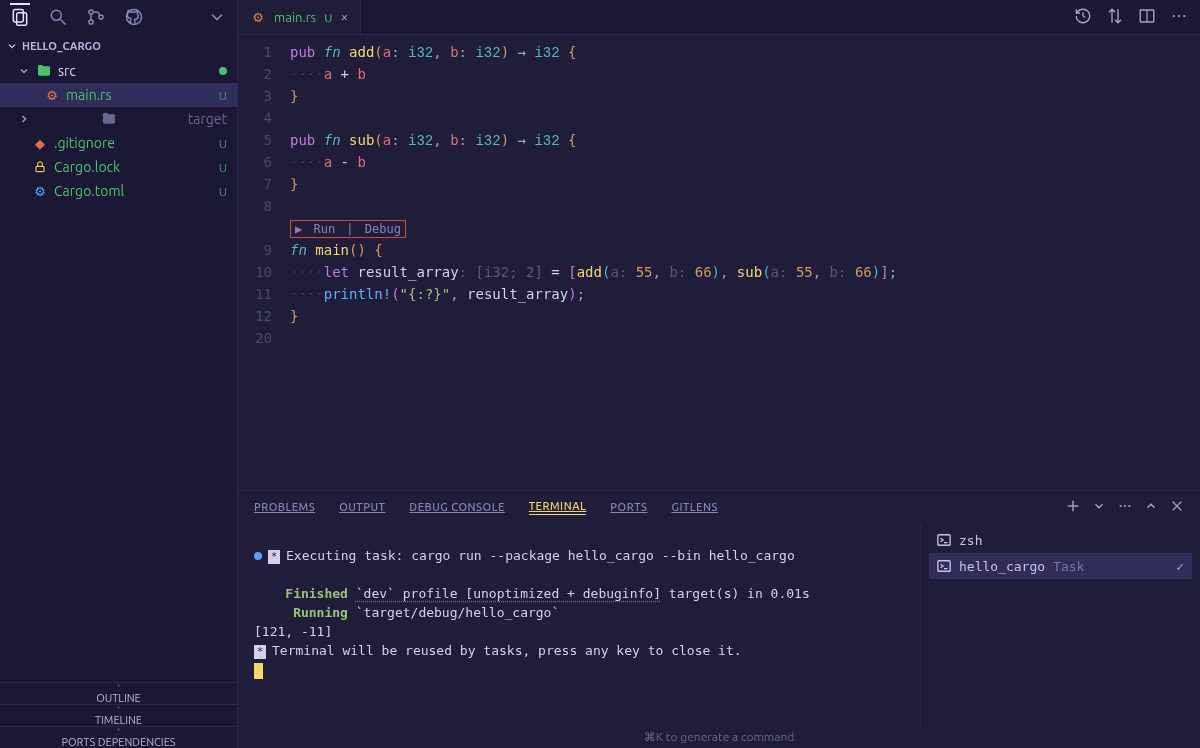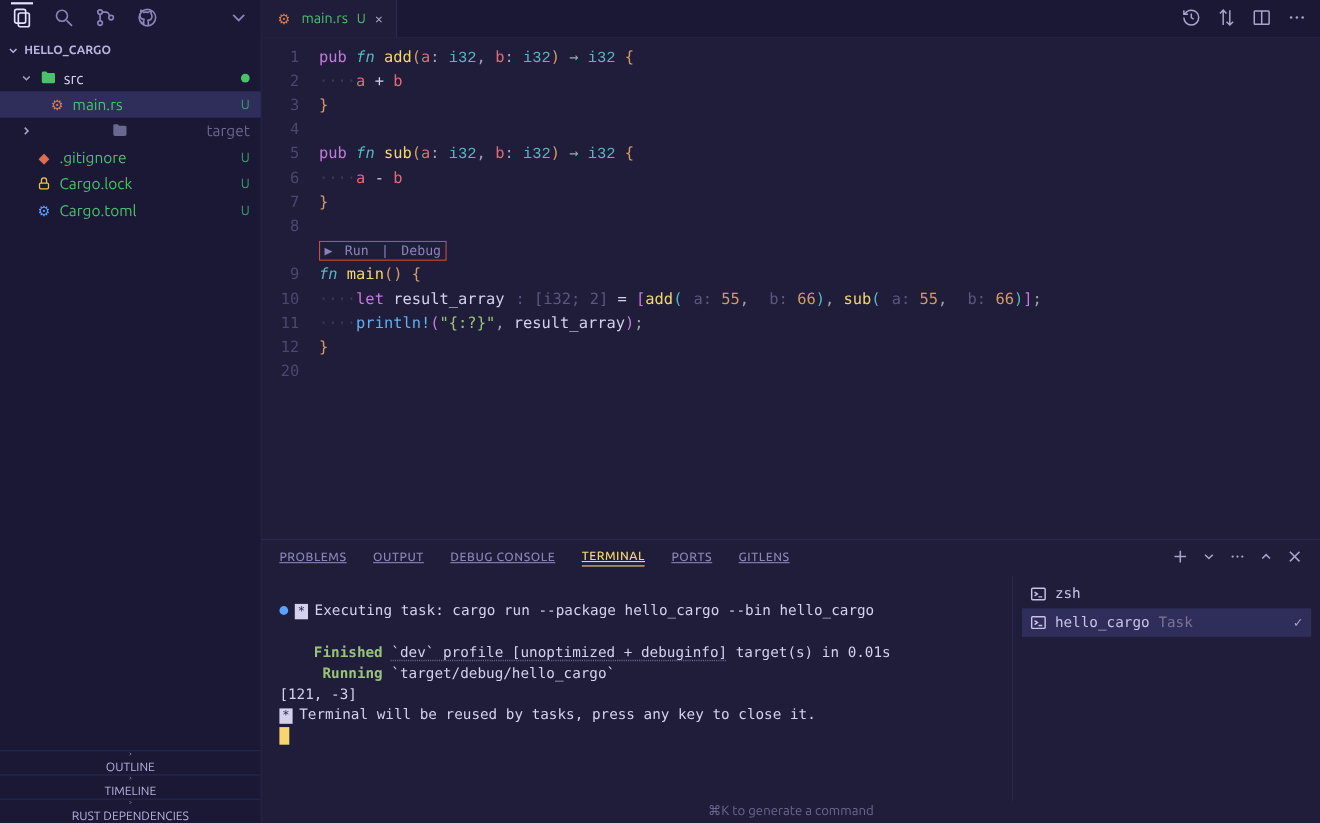--- a/index.html
+++ b/index.html
@@ -140,21 +140,21 @@
   .ty { color: #56b6c2; font-family: Liberation Mono, monospace; }
   .op { color: #d4d0f0; }
   .var { color: #e06c75; }
   .num { color: #d19a66; }
   .str { color: #98c379; }
   .macro { color: #61afef; }
   .punct { color: #9da5b4; }
   .paren1 { color: #d19a66; }
   .paren2 { color: #c678dd; }
   .paren3 { color: #56b6c2; }
-  .hint { color: #5a5780; margin-left: 10px; }
+  .hint { color: #5a5780; }
   .ws-dot { color: #3a3860; }
   .codelens {
     display: inline-flex;
     align-items: center;
     gap: 4px;
     font-size: 12px;
     color: #8884b8;
     border: 1px solid #d04a3a;
     padding: 0 4px;
     height: 18px;
@@ -329,21 +329,21 @@
     <div class="sidebar-section">
       <svg class="chev" viewBox="0 0 16 16" fill="none" stroke="currentColor" stroke-width="1.8">
           <polyline points="6 4 10 8 6 12"></polyline>
         </svg>
       <span>TIMELINE</span>
     </div>
     <div class="sidebar-section">
       <svg class="chev" viewBox="0 0 16 16" fill="none" stroke="currentColor" stroke-width="1.8">
           <polyline points="6 4 10 8 6 12"></polyline>
         </svg>
-      <span>RUST DEPENDENCIES</span>
+      <span>PORTS DEPENDENCIES</span>
     </div>
   </div>
 
   <div class="editor-col">
     <div class="tab-bar">
       <div class="tab">
         <span class="file-icon" style="color:#dd7a4a">⚙</span>
         <span>main.rs</span>
         <span class="tab-u">U</span>
         <span class="close">×</span>
@@ -434,21 +434,21 @@
                 <line x1="13" y1="3" x2="3" y2="13"></line>
               </svg></span>
         </div>
       </div>
       <div class="panel-body">
         <div class="term-output">
 <span class="bullet-blue"></span><span class="aster-box">*</span><span>Executing task: cargo run --package hello_cargo --bin hello_cargo</span>
 
     <span class="term-green">Finished</span> <span class="term-dotted">`dev` profile [unoptimized + debuginfo]</span><span> target(s) in 0.01s</span>
      <span class="term-green">Running</span> <span>`target/debug/hello_cargo`</span>
-<span>[121, -3]</span>
+<span>[121, -11]</span>
 <span class="aster-box">*</span><span>Terminal will be reused by tasks, press any key to close it.</span>
 <span class="cursor-block"></span>
         </div>
         <div class="term-side">
           <div class="term-item">
             <svg viewBox="0 0 16 16" fill="none" stroke="currentColor" stroke-width="1.5">
                 <rect x="1" y="2" width="14" height="12" rx="1"></rect>
                 <polyline points="4 6 7 8 4 10"></polyline>
                 <line x1="8" y1="11" x2="12" y2="11"></line>
               </svg>

